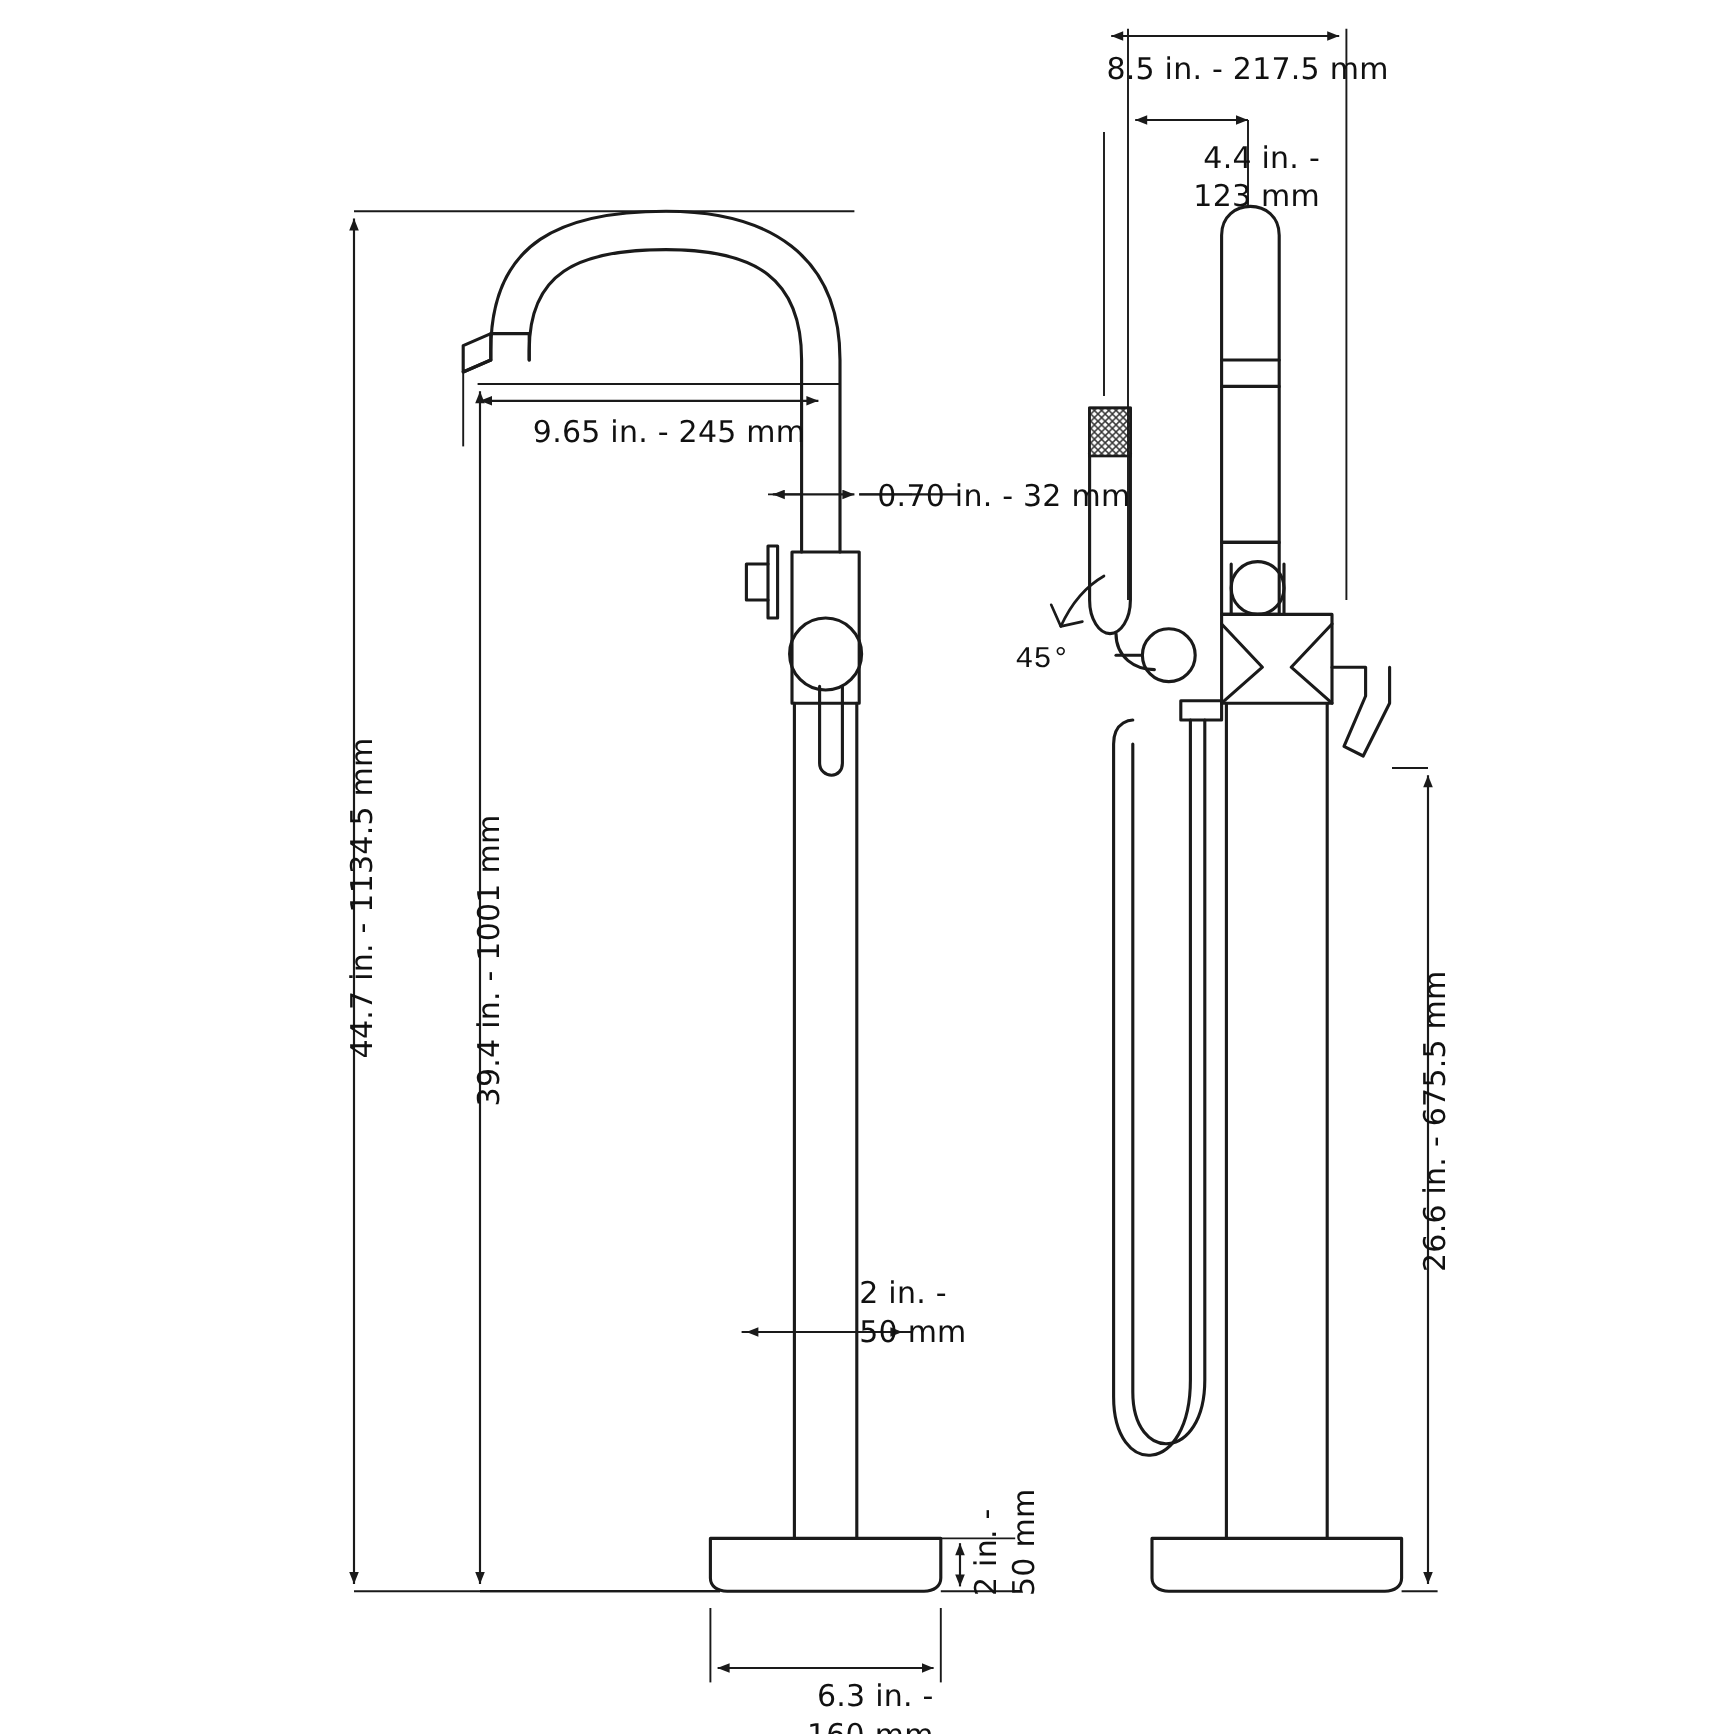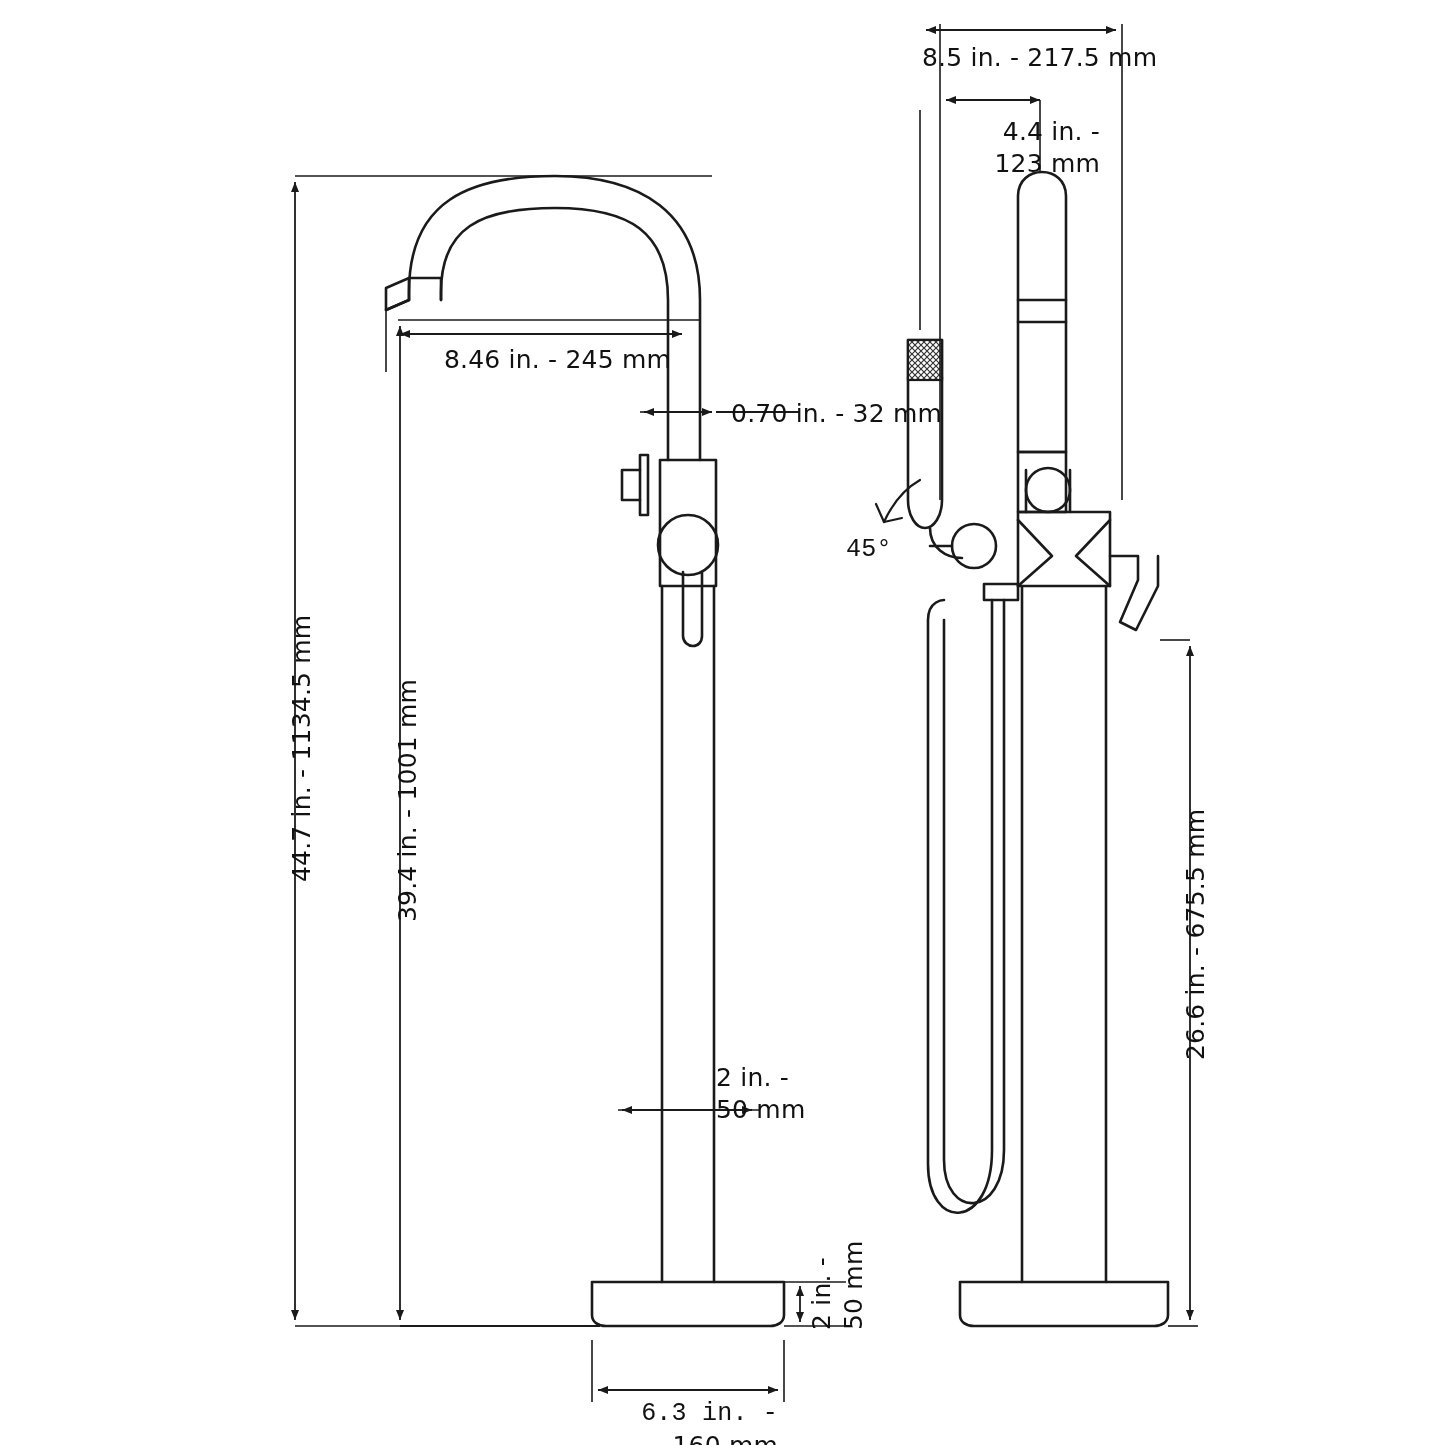--- a/index.html
+++ b/index.html
@@ -165,35 +165,35 @@
       <line x1="800" y1="1286" x2="800" y2="1322" marker-start="url(#arrStart)" marker-end="url(#arrEnd)"></line>
 
       <line x1="926" y1="30" x2="1116" y2="30" marker-start="url(#arrStart)" marker-end="url(#arrEnd)"></line>
 
       <line x1="946" y1="100" x2="1040" y2="100" marker-start="url(#arrStart)" marker-end="url(#arrEnd)"></line>
 
       <line x1="1190" y1="646" x2="1190" y2="1320" marker-start="url(#arrStart)" marker-end="url(#arrEnd)"></line>
     </g>
   </svg>
 
-  <div class="dim-text" style="left:444px; top:344px;">8.46 in. - 245 mm</div>
+  <div class="dim-text" style="left:444px; top:344px;">9.65 in. - 245 mm</div>
 
   <div class="dim-text center" style="left:722px; top:398px; width:220px;"><span>0.70 in. - 32 mm</span></div>
 
   <div class="dim-text vert" style="left:286px; top:882px;">44.7 in. - 1134.5 mm</div>
 
   <div class="dim-text vert" style="left:392px; top:922px;">39.4 in. - 1001 mm</div>
 
   <div class="dim-text" style="left:716px; top:1062px;">2 in. -</div>
   <div class="dim-text" style="left:716px; top:1094px;">50 mm</div>
 
   <div class="dim-text vert" style="left:806px; top:1330px;">2 in. -</div>
   <div class="dim-text vert" style="left:838px; top:1330px;">50 mm</div>
 
-  <div class="dim-text center" style="left:598px; top:1398px; width:180px;font-family:Liberation Mono, monospace;">6.3 in. -</div>
+  <div class="dim-text center" style="left:598px; top:1398px; width:180px;">6.3 in. -</div>
   <div class="dim-text center" style="left:598px; top:1430px; width:180px;">160 mm</div>
 
   <div class="dim-text" style="left:922px; top:42px;">8.5 in. - 217.5 mm</div>
 
   <div class="dim-text center" style="left:920px; top:116px; width:180px;">4.4 in. -</div>
   <div class="dim-text center" style="left:920px; top:148px; width:180px;">123 mm</div>
 
   <div class="dim-text vert" style="left:1180px; top:1060px;">26.6 in. - 675.5 mm</div>
 
   <div class="dim-text" style="left:846px; top:534px;font-family:Liberation Mono, monospace;">45°</div>

